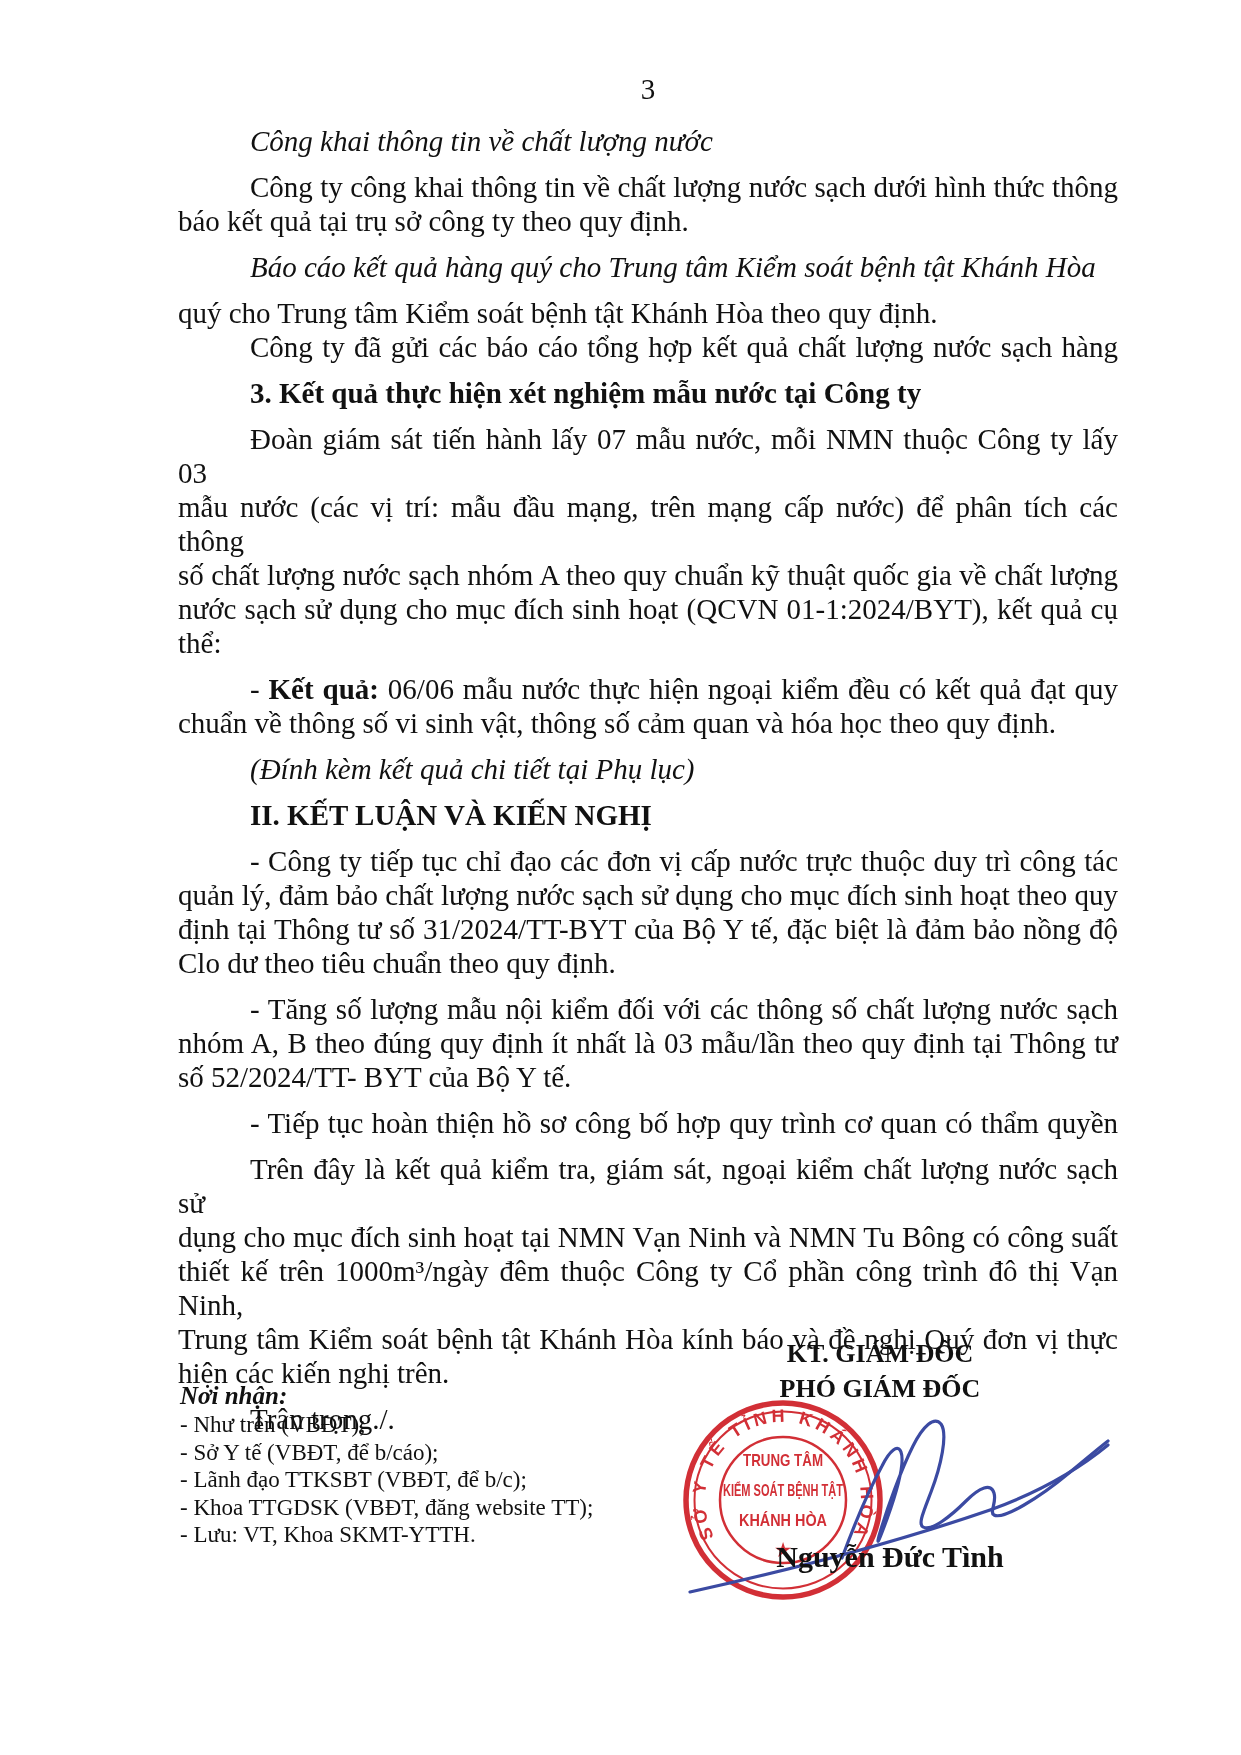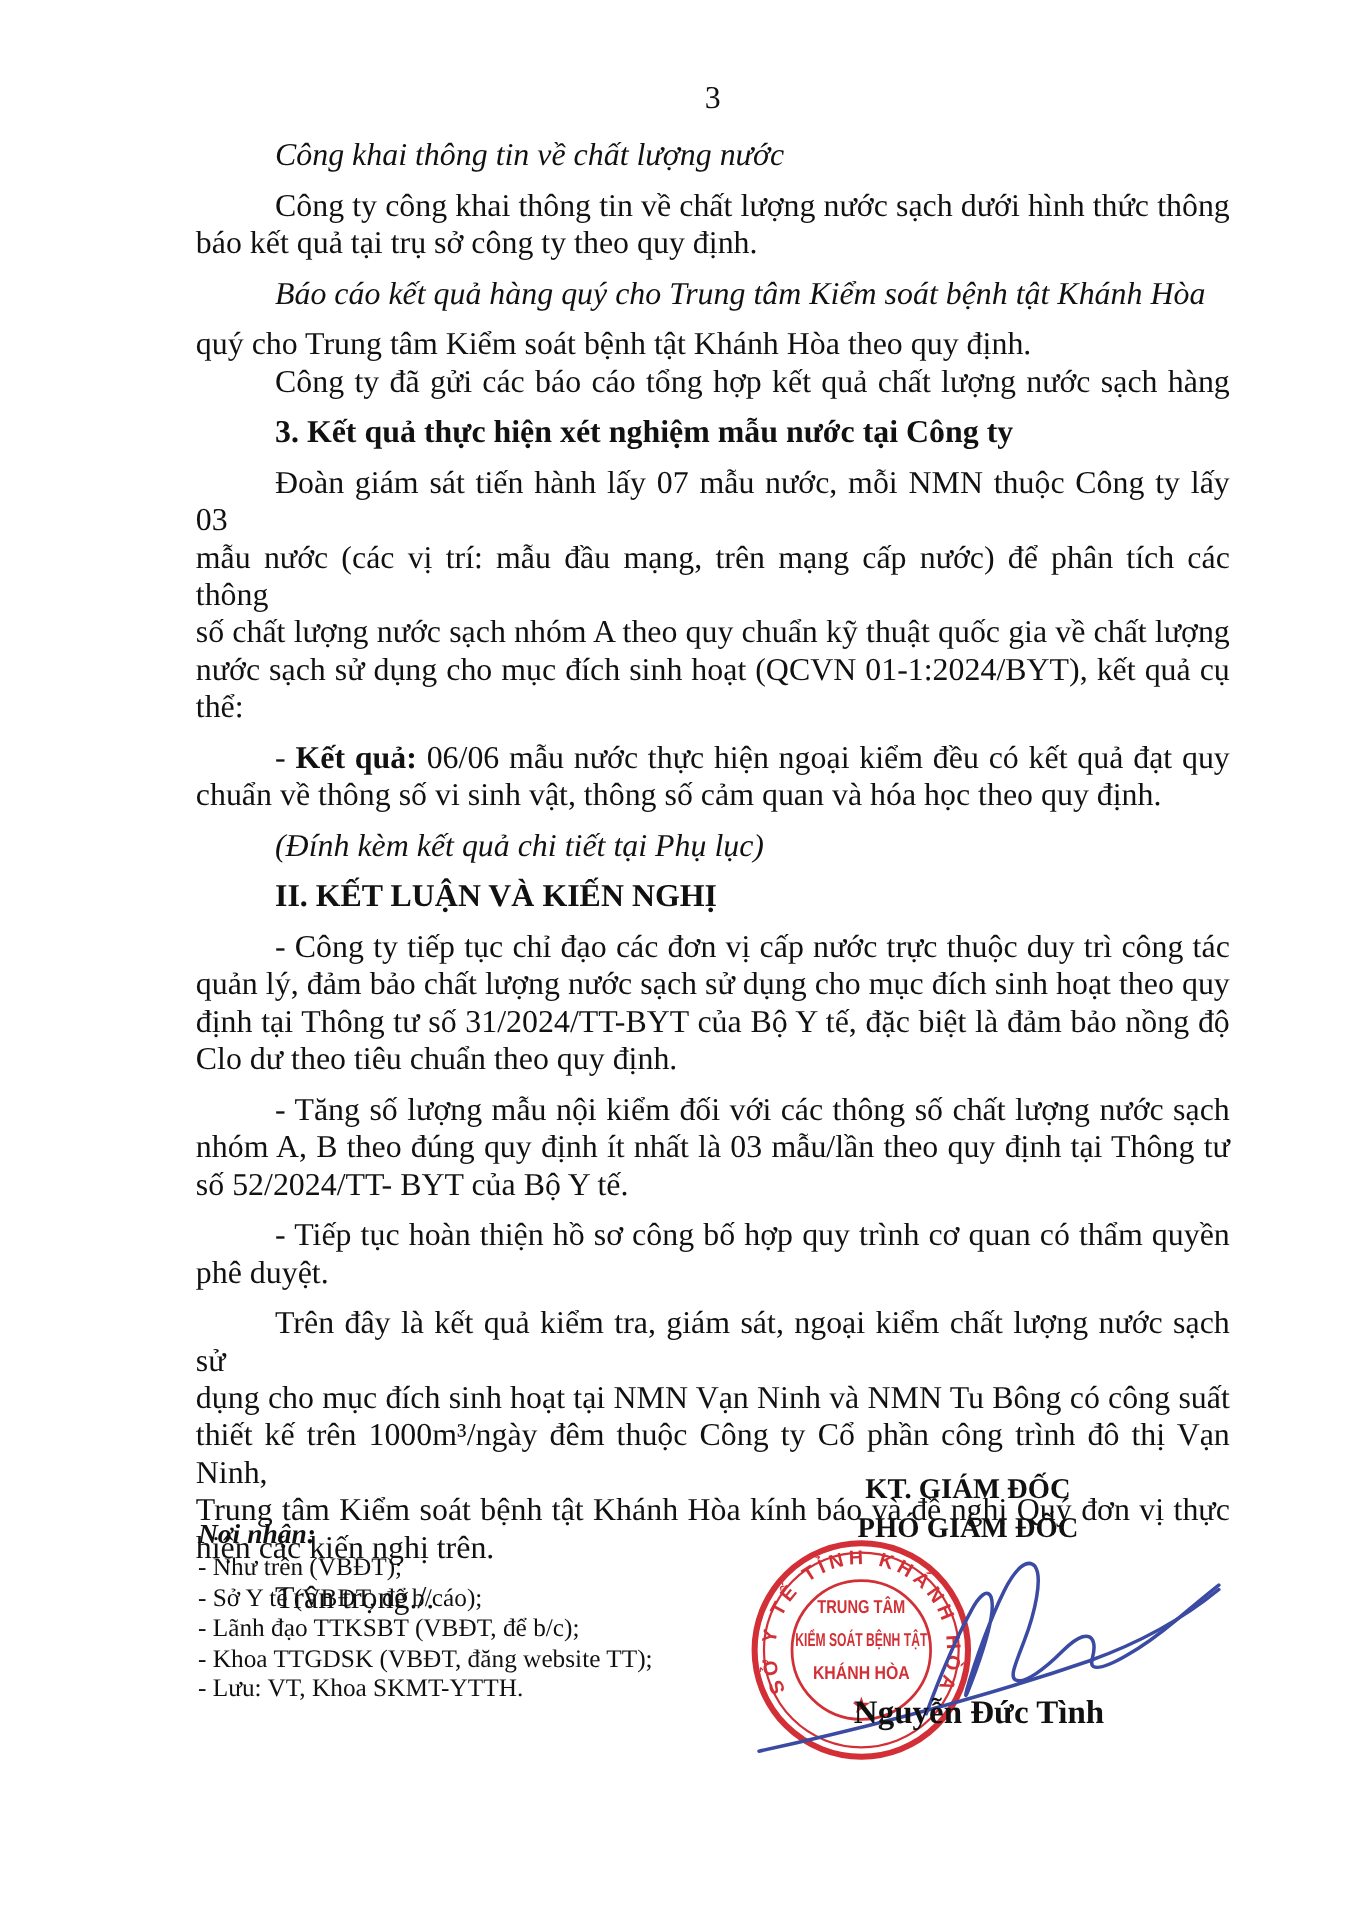--- a/index.html
+++ b/index.html
@@ -89,21 +89,20 @@
         <div class="line">định tại Thông tư số 31/2024/TT-BYT của Bộ Y tế, đặc biệt là đảm bảo nồng độ</div>
         <div class="line last">Clo dư theo tiêu chuẩn theo quy định.</div>
       </div>
       <div class="para body">
         <div class="line first">- Tăng số lượng mẫu nội kiểm đối với các thông số chất lượng nước sạch</div>
         <div class="line">nhóm A, B theo đúng quy định ít nhất là 03 mẫu/lần theo quy định tại Thông tư</div>
         <div class="line last">số 52/2024/TT- BYT của Bộ Y tế.</div>
       </div>
       <div class="para body">
         <div class="line first">- Tiếp tục hoàn thiện hồ sơ công bố hợp quy trình cơ quan có thẩm quyền</div>
-        <div class="line last">phê duyệt.</div>
       </div>
       <div class="para body">
         <div class="line first">Trên đây là kết quả kiểm tra, giám sát, ngoại kiểm chất lượng nước sạch sử</div>
         <div class="line">dụng cho mục đích sinh hoạt tại NMN Vạn Ninh và NMN Tu Bông có công suất</div>
         <div class="line">thiết kế trên 1000m³/ngày đêm thuộc Công ty Cổ phần công trình đô thị Vạn Ninh,</div>
         <div class="line">Trung tâm Kiểm soát bệnh tật Khánh Hòa kính báo và đề nghị Quý đơn vị thực</div>
         <div class="line last">hiện các kiến nghị trên.</div>
       </div>
       <div class="para body">
         <div class="line first last">Trân trọng./.</div>

